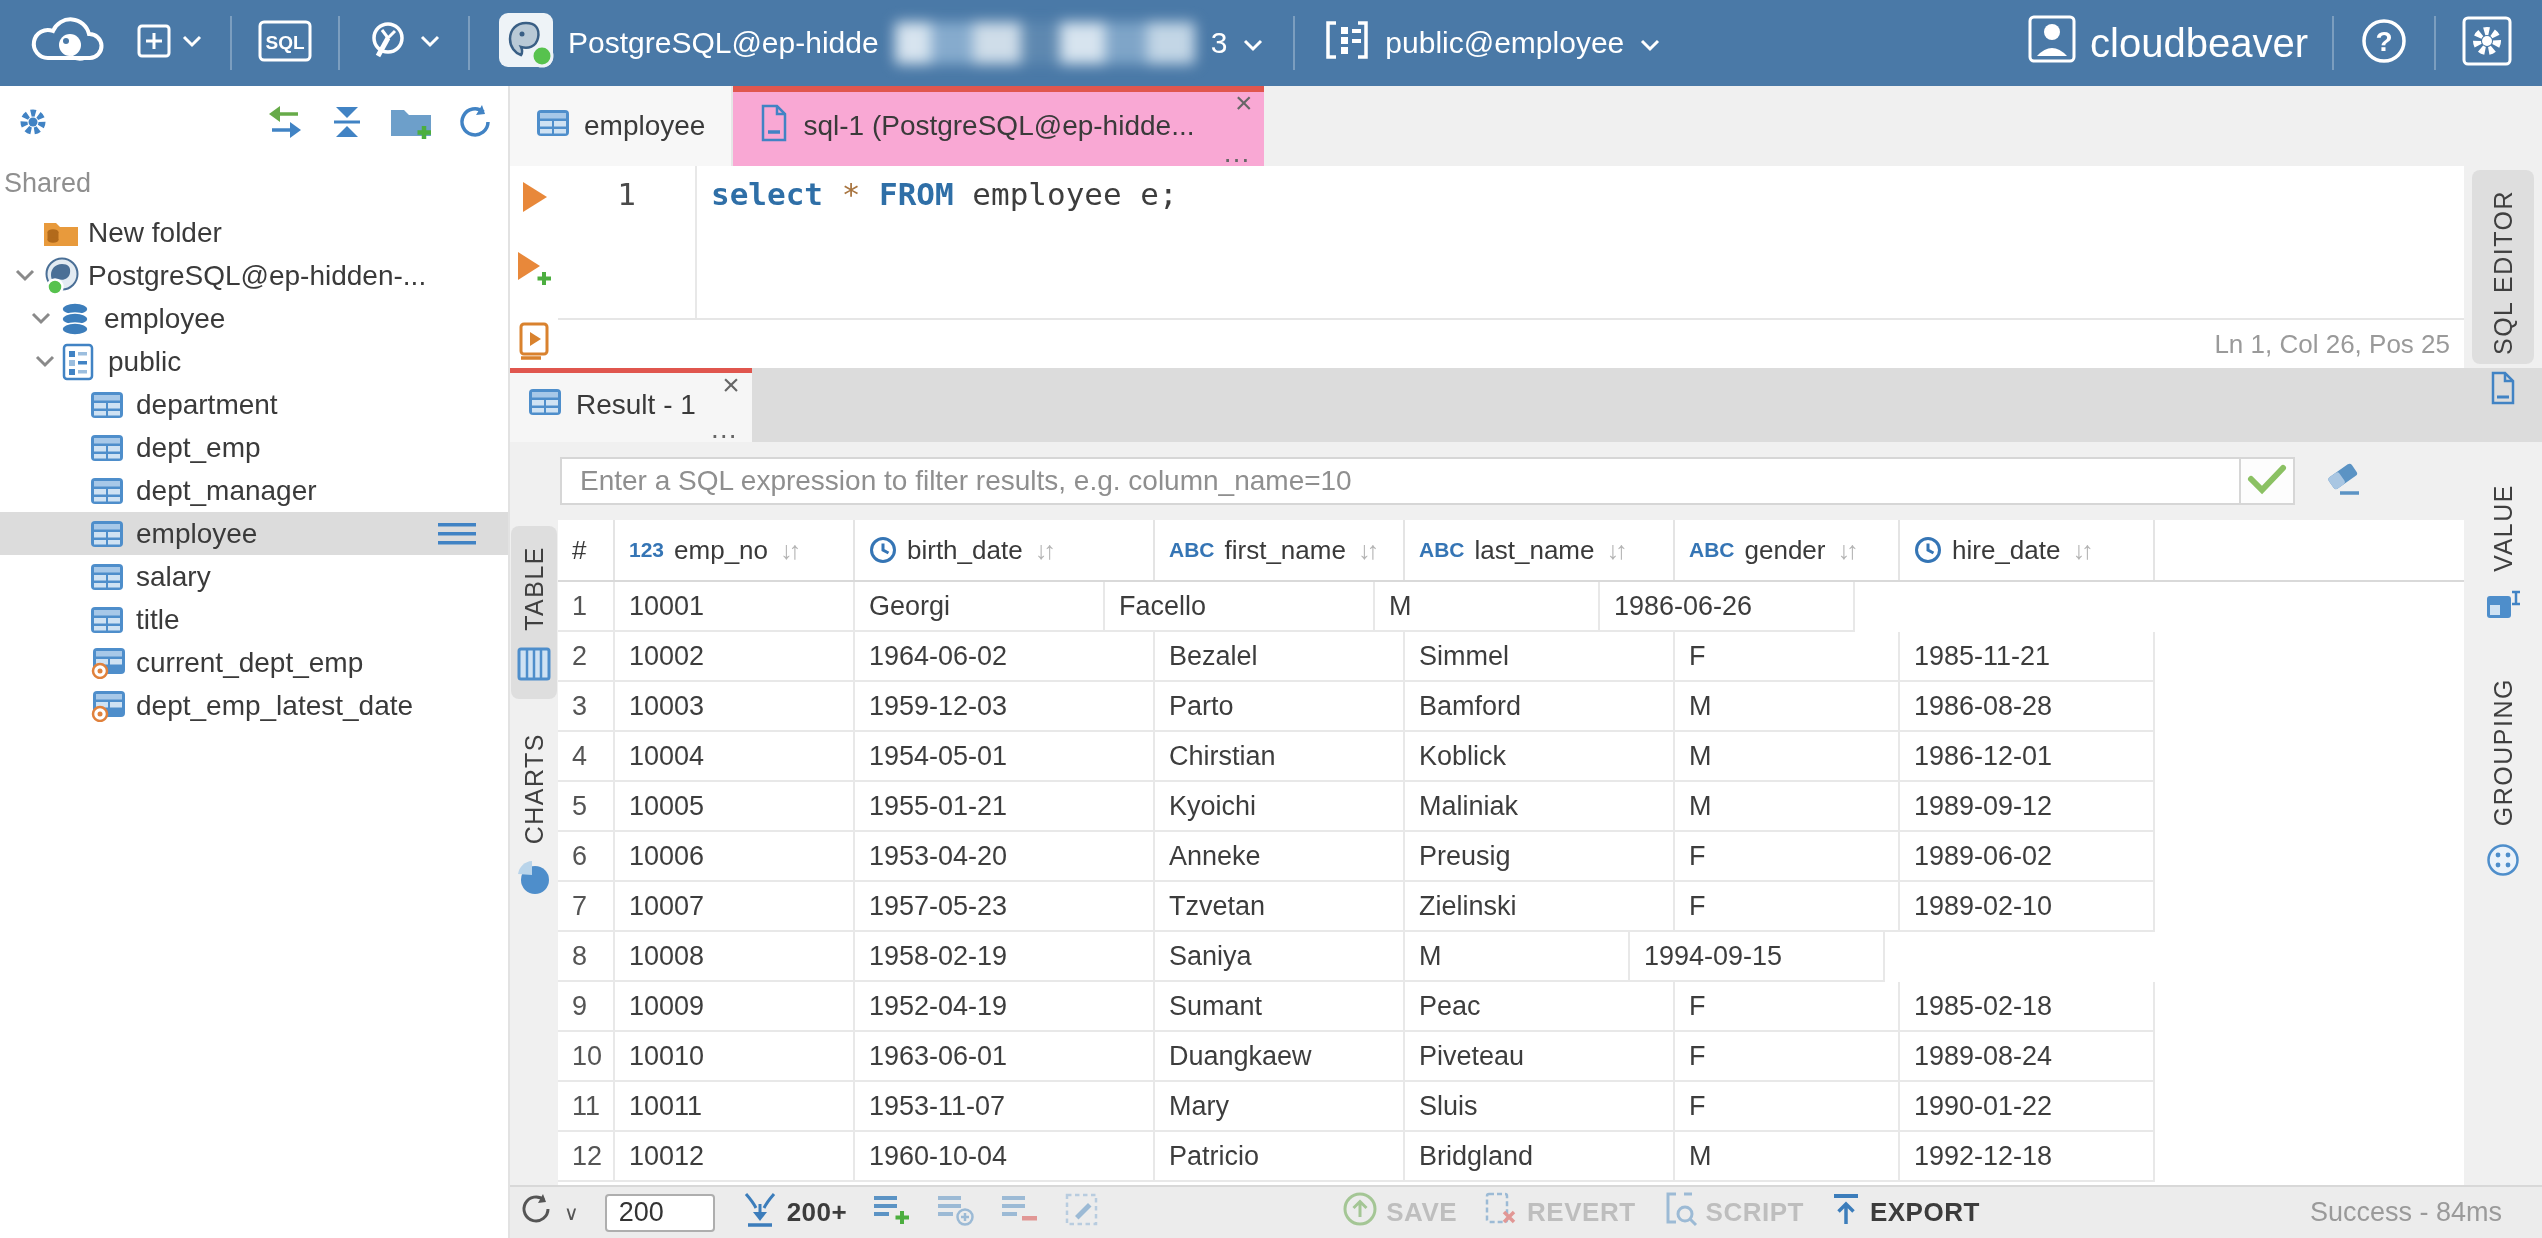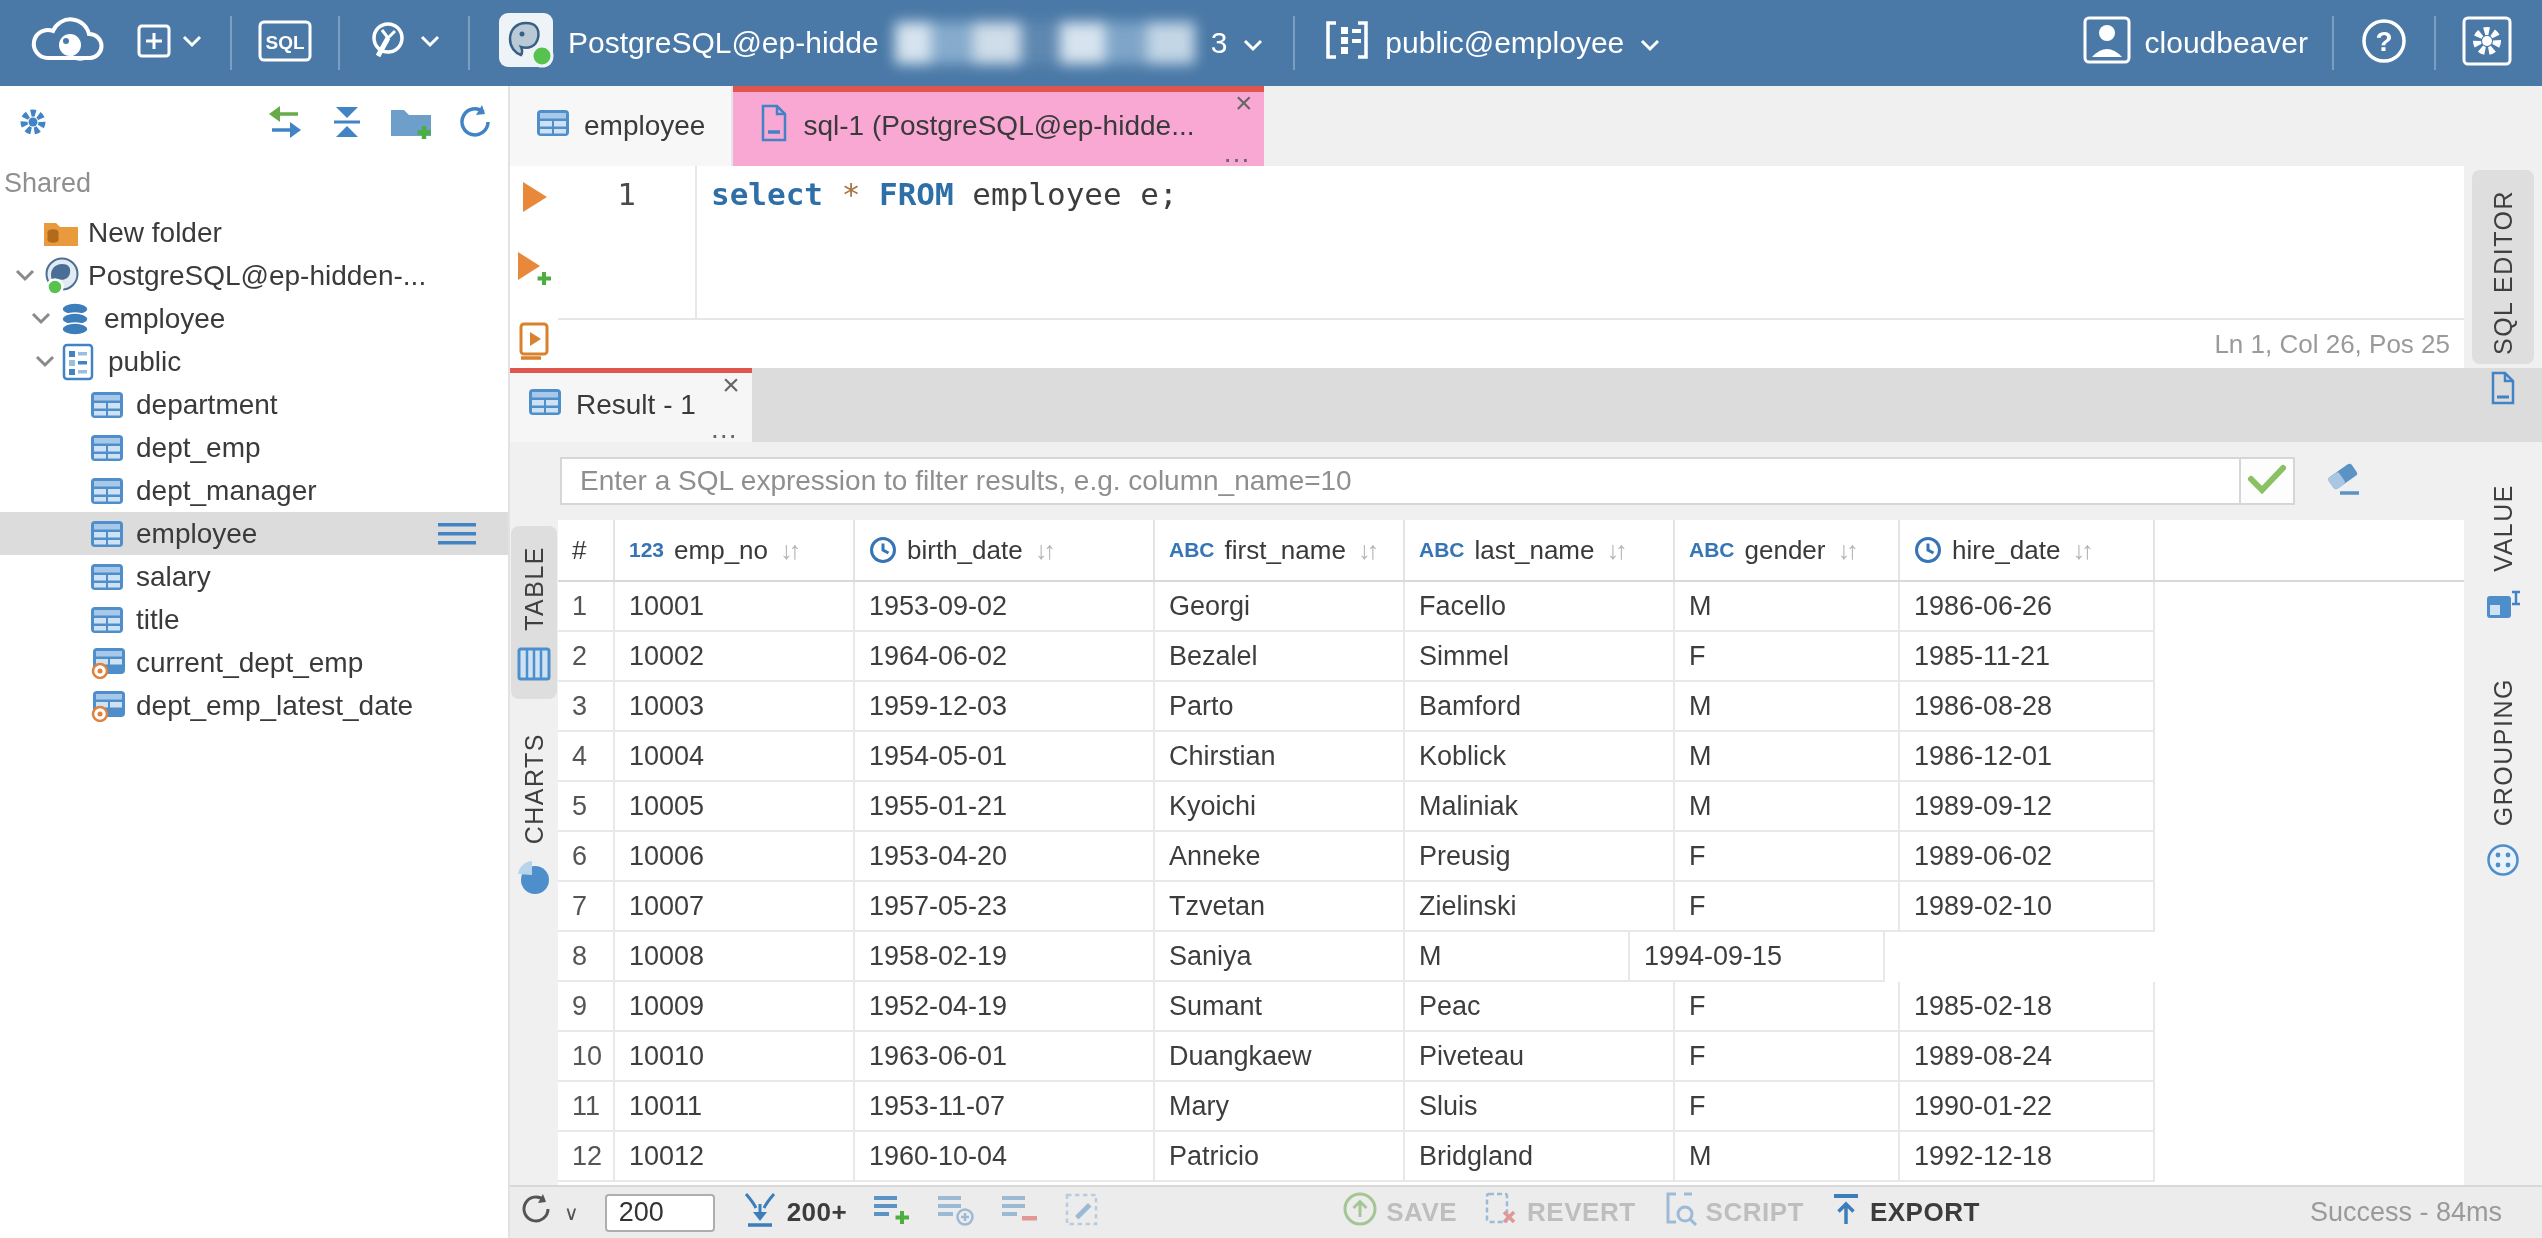--- a/index.html
+++ b/index.html
@@ -9,21 +9,21 @@
   
   .topbar { height:86px; background:#4a79a7; display:flex; align-items:center; color:#fff; }
   .tb-sep { width:2px; height:54px; background:rgba(255,255,255,.28); margin:0 10px; flex:0 0 auto; }
   .tb-btn { display:flex; align-items:center; gap:8px; padding:0 16px; height:86px; cursor:pointer; }
   .tb-logo { margin:0 14px 0 18px; display:flex; align-items:center; }
   .tb-select { display:flex; align-items:center; gap:14px; padding:0 18px; font-size:30px; height:86px; cursor:pointer; white-space:nowrap; }
   .blur-block { width:300px; height:42px; border-radius:4px; margin:0 2px;
     background:linear-gradient(90deg,#d7e4ef 0 12%,#86abcd 12% 26%,#cfdde9 26% 42%,#5e88b0 42% 55%,#d7e4ef 55% 70%,#7fa5c8 70% 84%,#c3d6e6 84%);
     filter:blur(7px); }
   .tb-right { margin-left:auto; display:flex; align-items:center; height:86px; padding-right:14px; }
-  .tb-user { display:flex; align-items:center; gap:14px; font-size:30px; padding:0 14px; cursor:pointer; }
+  .tb-user { display:flex; align-items:center; gap:14px; font-size:40px; padding:0 14px; cursor:pointer; }
 
   
   .main { display:flex; height:1152px; }
 
   
   .sidebar { width:510px; flex:0 0 510px; border-right:2px solid #e2e2e2; background:#fff; overflow:hidden; }
   .sb-toolbar { height:76px; display:flex; align-items:center; padding:0 14px; }
   .sb-tools { margin-left:auto; display:flex; align-items:center; gap:22px; }
   .sb-tools > span, .sb-toolbar > span { display:flex; cursor:pointer; }
   .sb-section { font-size:27px; color:#8f8f8f; padding:6px 0 12px 4px; }
@@ -582,21 +582,20 @@
                 </svg>
               </span>
               <span>hire_date</span>
               <span class="g-sort">↓↑</span>
             </div>
             <div class="g-filler"></div>
           </div>
           <div class="g-row">
             <div class="g-cell rownum" style="flex: 0 0 57px;">1</div>
             <div class="g-cell" style="flex: 0 0 240px;">10001</div>
-            <div class="g-cell" style="flex: 0 0 300px;">1953-09-02</div>
             <div class="g-cell" style="flex: 0 0 250px;">Georgi</div>
             <div class="g-cell" style="flex: 0 0 270px;">Facello</div>
             <div class="g-cell" style="flex: 0 0 225px;">M</div>
             <div class="g-cell" style="flex: 0 0 255px;">1986-06-26</div>
             <div class="g-filler"></div>
           </div>
           <div class="g-row">
             <div class="g-cell rownum" style="flex: 0 0 57px;">2</div>
             <div class="g-cell" style="flex: 0 0 240px;">10002</div>
             <div class="g-cell" style="flex: 0 0 300px;">1964-06-02</div>

